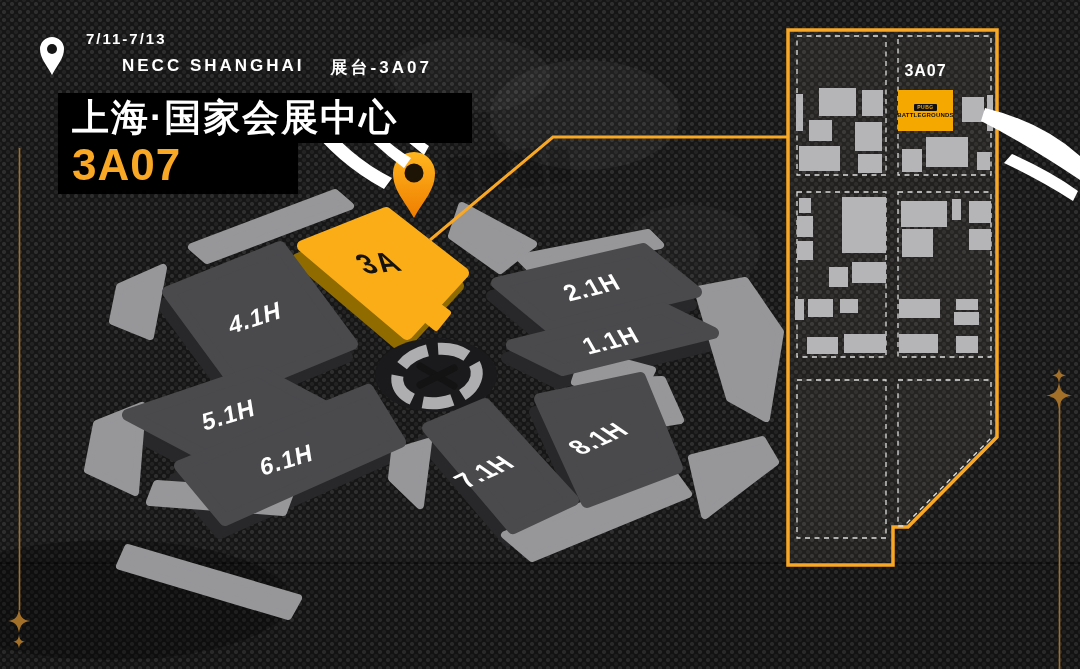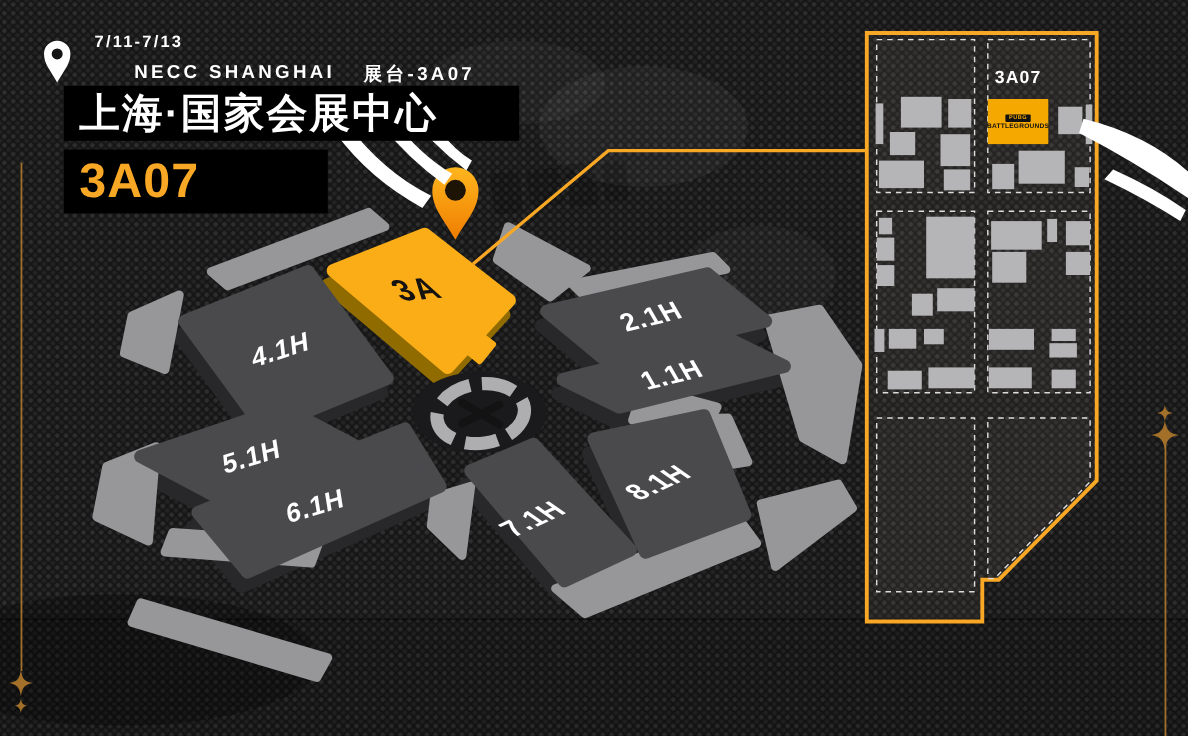--- a/index.html
+++ b/index.html
@@ -15,21 +15,21 @@
   }
   .art{position:absolute;left:0;top:0;width:1080px;height:669px;}
   .hall-label{fill:#ffffff;font-weight:bold;font-size:24px;letter-spacing:1px;text-anchor:middle;
     font-family:"Liberation Sans",sans-serif;}
   .hall-label-dark{fill:#151310;font-weight:bold;font-size:28px;letter-spacing:2px;text-anchor:middle;
     font-family:"Liberation Sans",sans-serif;}
   .hdr{position:absolute;color:#fff;}
   .hdr-dates{left:86px;top:30px;font-size:15px;font-weight:bold;letter-spacing:2px;}
   .hdr-line2{left:86px;top:56px;font-size:17px;font-weight:bold;letter-spacing:3px;display:flex;gap:26px;margin-left:36px;}
   .title-box{position:absolute;background:#000;color:#fff;display:flex;align-items:center;}
-  .title-1{left:58px;top:78px;width:400px;height:50px;font-size:37px;font-weight:900;
+  .title-1{left:58px;top:93px;width:400px;height:50px;font-size:37px;font-weight:900;
     letter-spacing:2px;padding-left:14px;}
   .title-2{left:58px;top:136px;width:226px;height:58px;font-size:44px;font-weight:900;
     letter-spacing:1px;padding-left:14px;}
   .title-2 .hl{color:#F9A825;margin-right:2px;}
   .panel-booth-label{position:absolute;left:897px;top:62px;width:57px;text-align:center;
     color:#fff;font-weight:bold;font-size:16px;letter-spacing:1px;}
   .pubg-booth{position:absolute;left:898px;top:90px;width:55px;height:41px;background:#F5A800;
     display:flex;flex-direction:column;align-items:center;justify-content:center;gap:1px;}
   .pubg-badge{background:#111;color:#F5A800;font-size:5px;font-weight:bold;
     padding:1px 3px;border-radius:1px;letter-spacing:.5px;line-height:1;}

